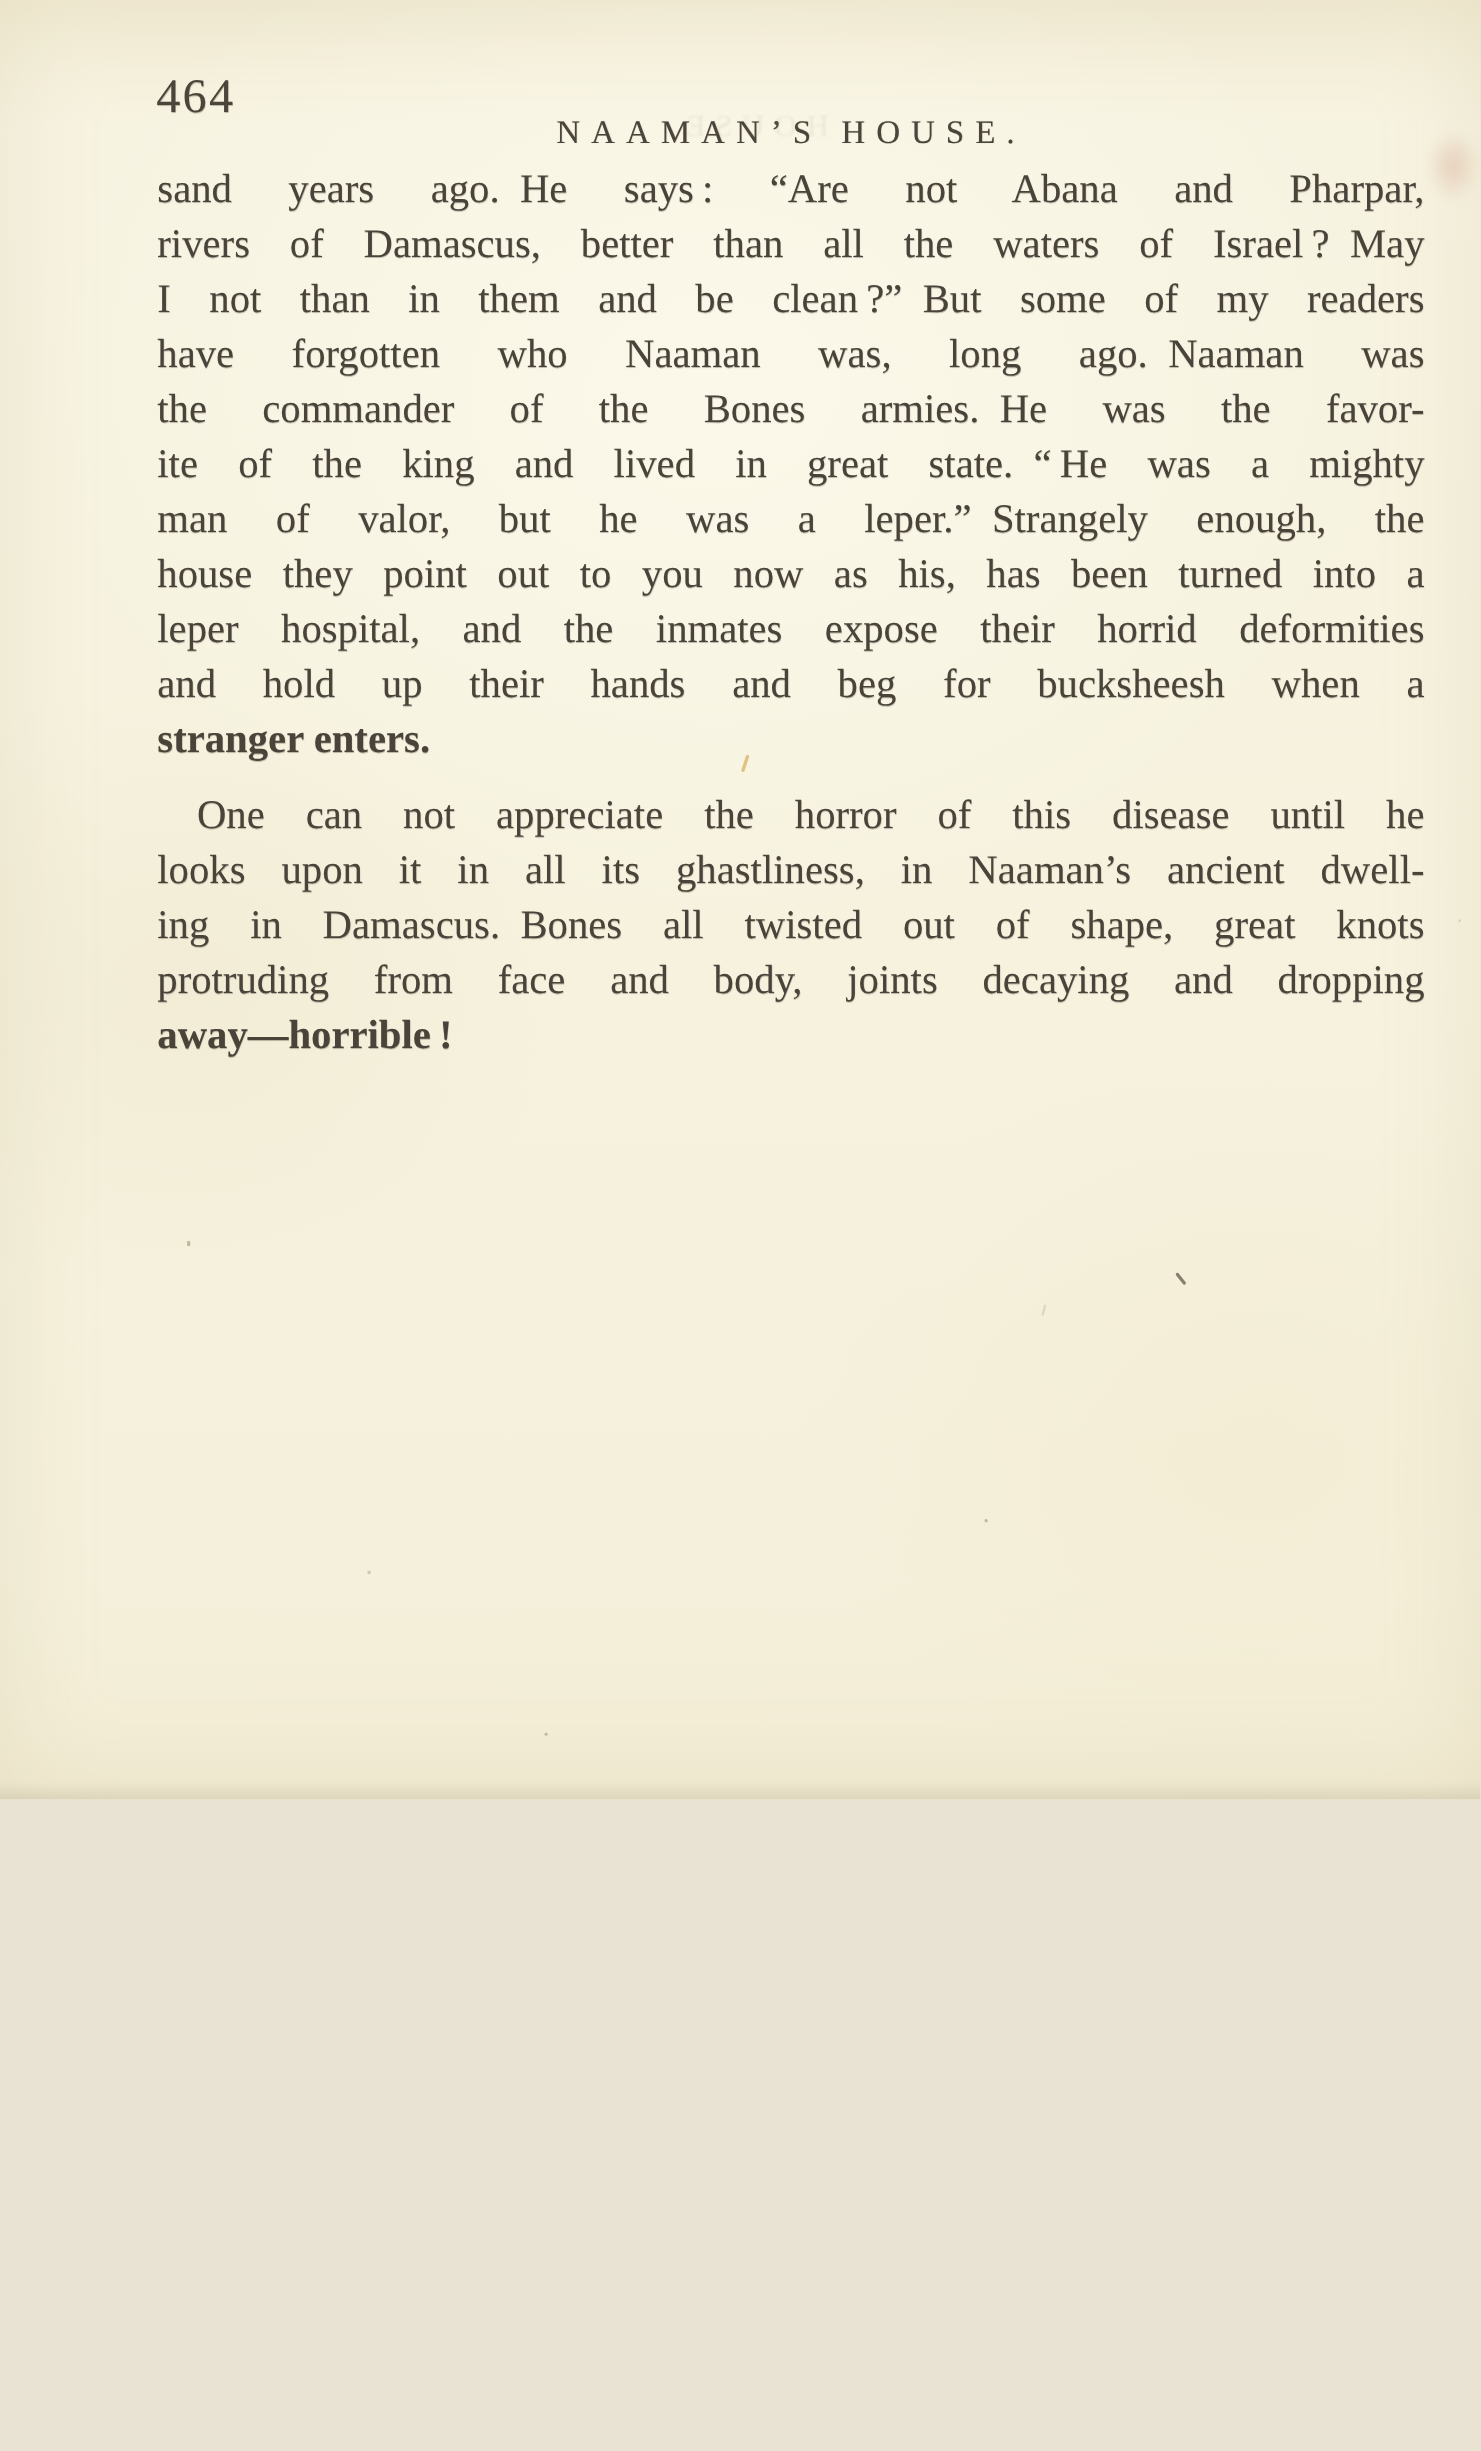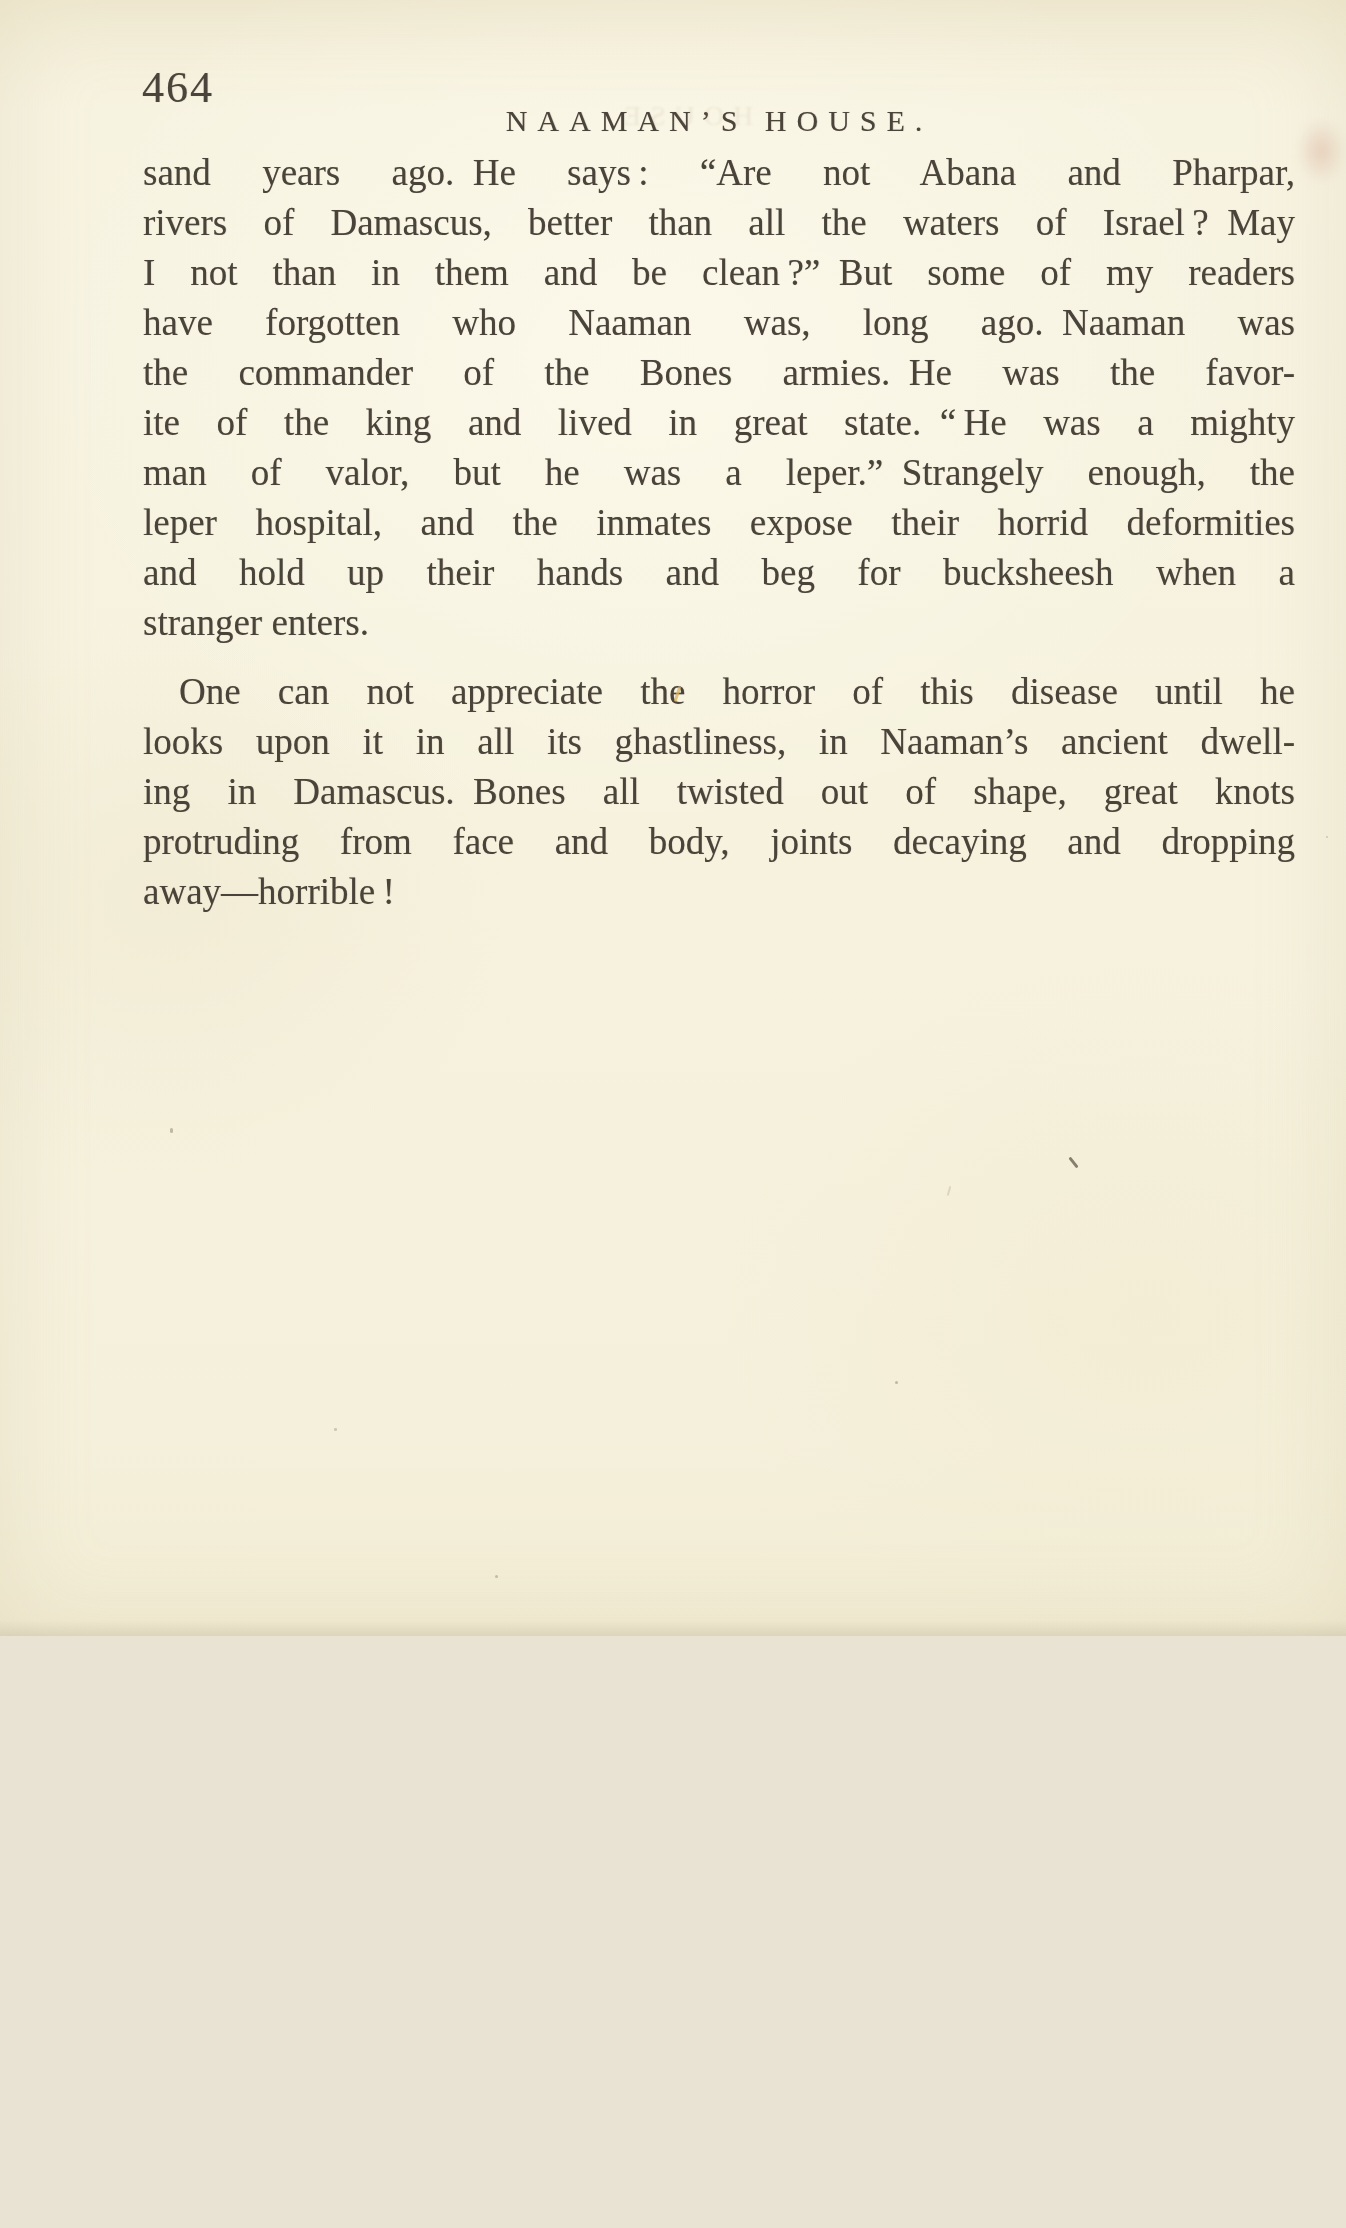--- a/index.html
+++ b/index.html
@@ -48,21 +48,21 @@
   .body-text {
     position:absolute; left:143px; top:148px; width:1152px;
     font-size:37px; line-height:50px;
   }
   .line {
     height:50px;
     text-align:justify;
     text-align-last:justify;
     text-shadow:0.3px 0.3px 0.7px rgba(74,66,56,0.35);
   }
-  .line.last { text-align-last:left; }
+  .line.last { text-align-last:left;font-weight:bold; }
   .line.indent { text-indent:36px;margin-top:19px; }
   .speck { position:absolute; pointer-events:none; }
 </style>
 </head>
 <body>
 
 <div class="page">
   <div class="vignette"></div>
   <div class="corner-smudge"></div>
 
@@ -71,20 +71,21 @@
   <div class="ghost-head">HOUSE</div>
 
   <div class="body-text">
     <div class="line">sand years ago. He says : “Are not Abana and Pharpar,</div>
     <div class="line">rivers of Damascus, better than all the waters of Israel ? May</div>
     <div class="line">I not than in them and be clean ?” But some of my readers</div>
     <div class="line">have forgotten who Naaman was, long ago. Naaman was</div>
     <div class="line">the commander of the Bones armies. He was the favor-</div>
     <div class="line">ite of the king and lived in great state. “ He was a mighty</div>
     <div class="line">man of valor, but he was a leper.” Strangely enough, the</div>
+    <div class="line">house they point out to you now as his, has been turned into a</div>
     <div class="line">leper hospital, and the inmates expose their horrid deformities</div>
     <div class="line">and hold up their hands and beg for bucksheesh when a</div>
     <div class="line last">stranger enters.</div>
     <div class="line indent">One can not appreciate the horror of this disease until he</div>
     <div class="line">looks upon it in all its ghastliness, in Naaman’s ancient dwell-</div>
     <div class="line">ing in Damascus. Bones all twisted out of shape, great knots</div>
     <div class="line">protruding from face and body, joints decaying and dropping</div>
     <div class="line last">away—horrible !</div>
   </div>
 

